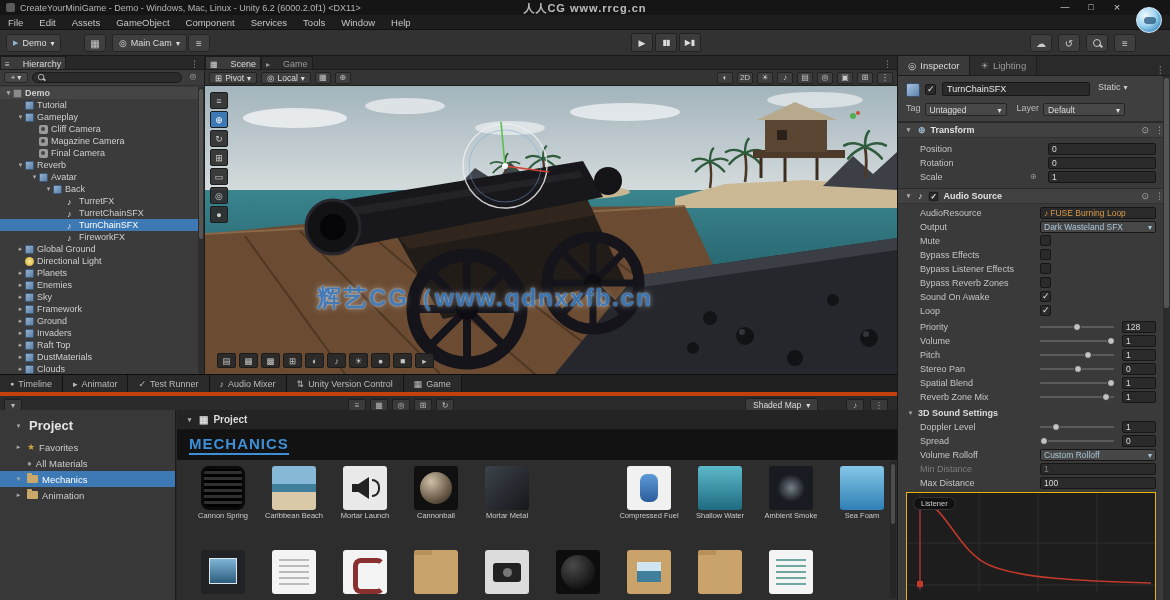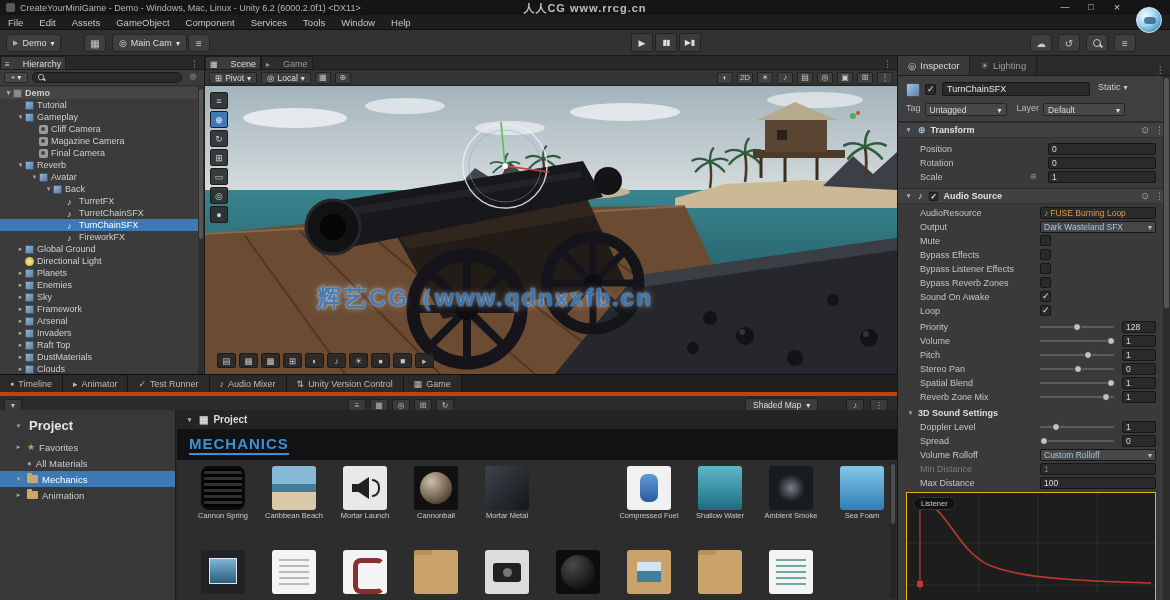--- a/index.html
+++ b/index.html
@@ -343,21 +343,21 @@
           <span>Sky</span>
         </div>
       <div class="hrow" style="padding-left:16px">
           <span class="tw tw-closed"></span>
           <span class="hico ic-cube"></span>
           <span>Framework</span>
         </div>
       <div class="hrow" style="padding-left:16px">
           <span class="tw tw-closed"></span>
           <span class="hico ic-cube"></span>
-          <span>Arsenal</span>
+          <span>Ground</span>
         </div>
       <div class="hrow" style="padding-left:16px">
           <span class="tw tw-closed"></span>
           <span class="hico ic-cube"></span>
           <span>Invaders</span>
         </div>
       <div class="hrow" style="padding-left:16px">
           <span class="tw tw-closed"></span>
           <span class="hico ic-cube"></span>
           <span>Raft Top</span>

